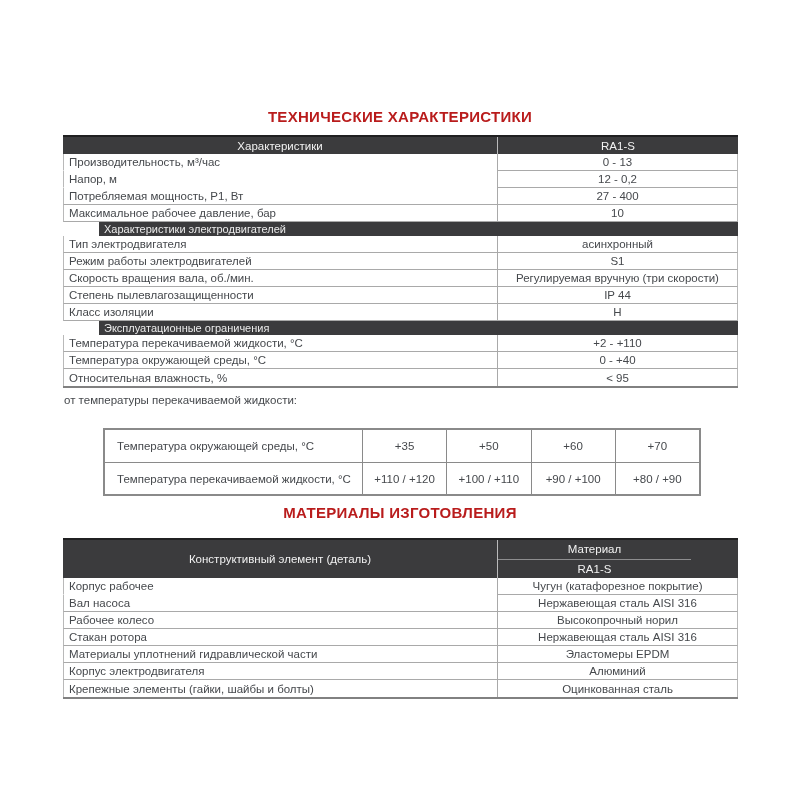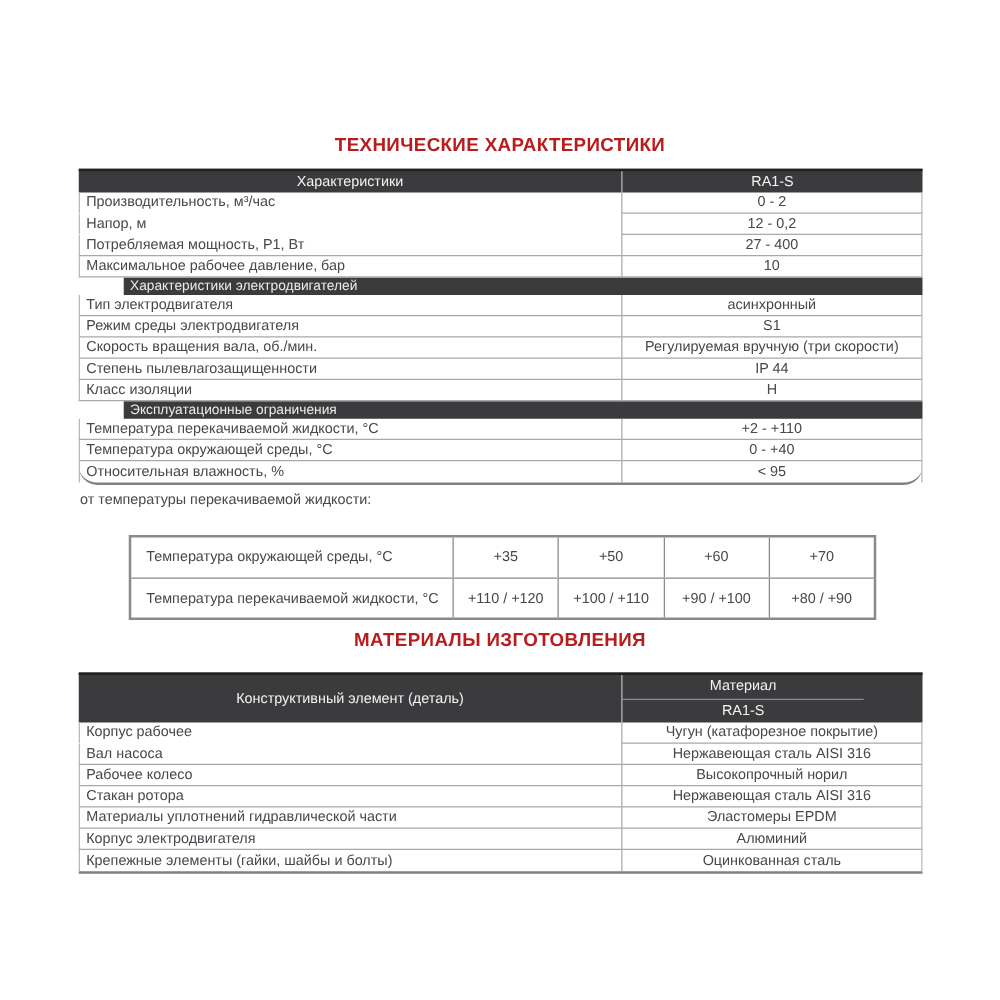--- a/index.html
+++ b/index.html
@@ -10,21 +10,21 @@
   }
   .title {
     position:absolute; left:0; width:100%; text-align:center;
     font-size:15px; font-weight:bold; color:#b91c1c; letter-spacing:0.3px;
   }
   .t1 { top:108px; }
   .t2 { top:504px; }
 
   
   .table { position:absolute; left:63px; width:675px; border-bottom:2px solid #818181; }
-  .spec { top:135px;border-radius:15px; }
+  .spec { top:135px; }
   .materials { top:538px; }
 
   .thead { display:flex; background:#3b3b3d; color:#f2f2f2; border-top:2px solid #202021; }
   .spec .thead { height:19px; }
   .mat-head { height:40px; }
 
   .cell { display:flex; align-items:center; font-size:11.5px; }
   .cell.left  { width:434px; }
   .cell.right { width:241px; justify-content:center; text-align:center; }
   .thead .cell.left { justify-content:center; }
@@ -62,21 +62,21 @@
   <div class="title t1">ТЕХНИЧЕСКИЕ ХАРАКТЕРИСТИКИ</div>
 
   <div class="table spec">
     <div class="thead">
       <div class="cell left">Характеристики</div>
       <div class="cell right">RA1-S</div>
     </div>
     <div class="tbody" id="spec-body">
   <div class="row">
     <div class="cell left nb">Производительность, м³/час</div>
-    <div class="cell right">0 - 2</div>
+    <div class="cell right">0 - 13</div>
   </div>
 
   <div class="row">
     <div class="cell left nb">Напор, м</div>
     <div class="cell right">12 - 0,2</div>
   </div>
 
   <div class="row">
     <div class="cell left">Потребляемая мощность, P1, Вт</div>
     <div class="cell right">27 - 400</div>
@@ -90,21 +90,21 @@
   <div class="row section">
     <div class="section-label">Характеристики электродвигателей</div>
   </div>
 
   <div class="row">
     <div class="cell left">Тип электродвигателя</div>
     <div class="cell right">асинхронный</div>
   </div>
 
   <div class="row">
-    <div class="cell left">Режим среды электродвигателя</div>
+    <div class="cell left">Режим работы электродвигателей</div>
     <div class="cell right">S1</div>
   </div>
 
   <div class="row">
     <div class="cell left">Скорость вращения вала, об./мин.</div>
     <div class="cell right">Регулируемая вручную (три скорости)</div>
   </div>
 
   <div class="row">
     <div class="cell left">Степень пылевлагозащищенности</div>

